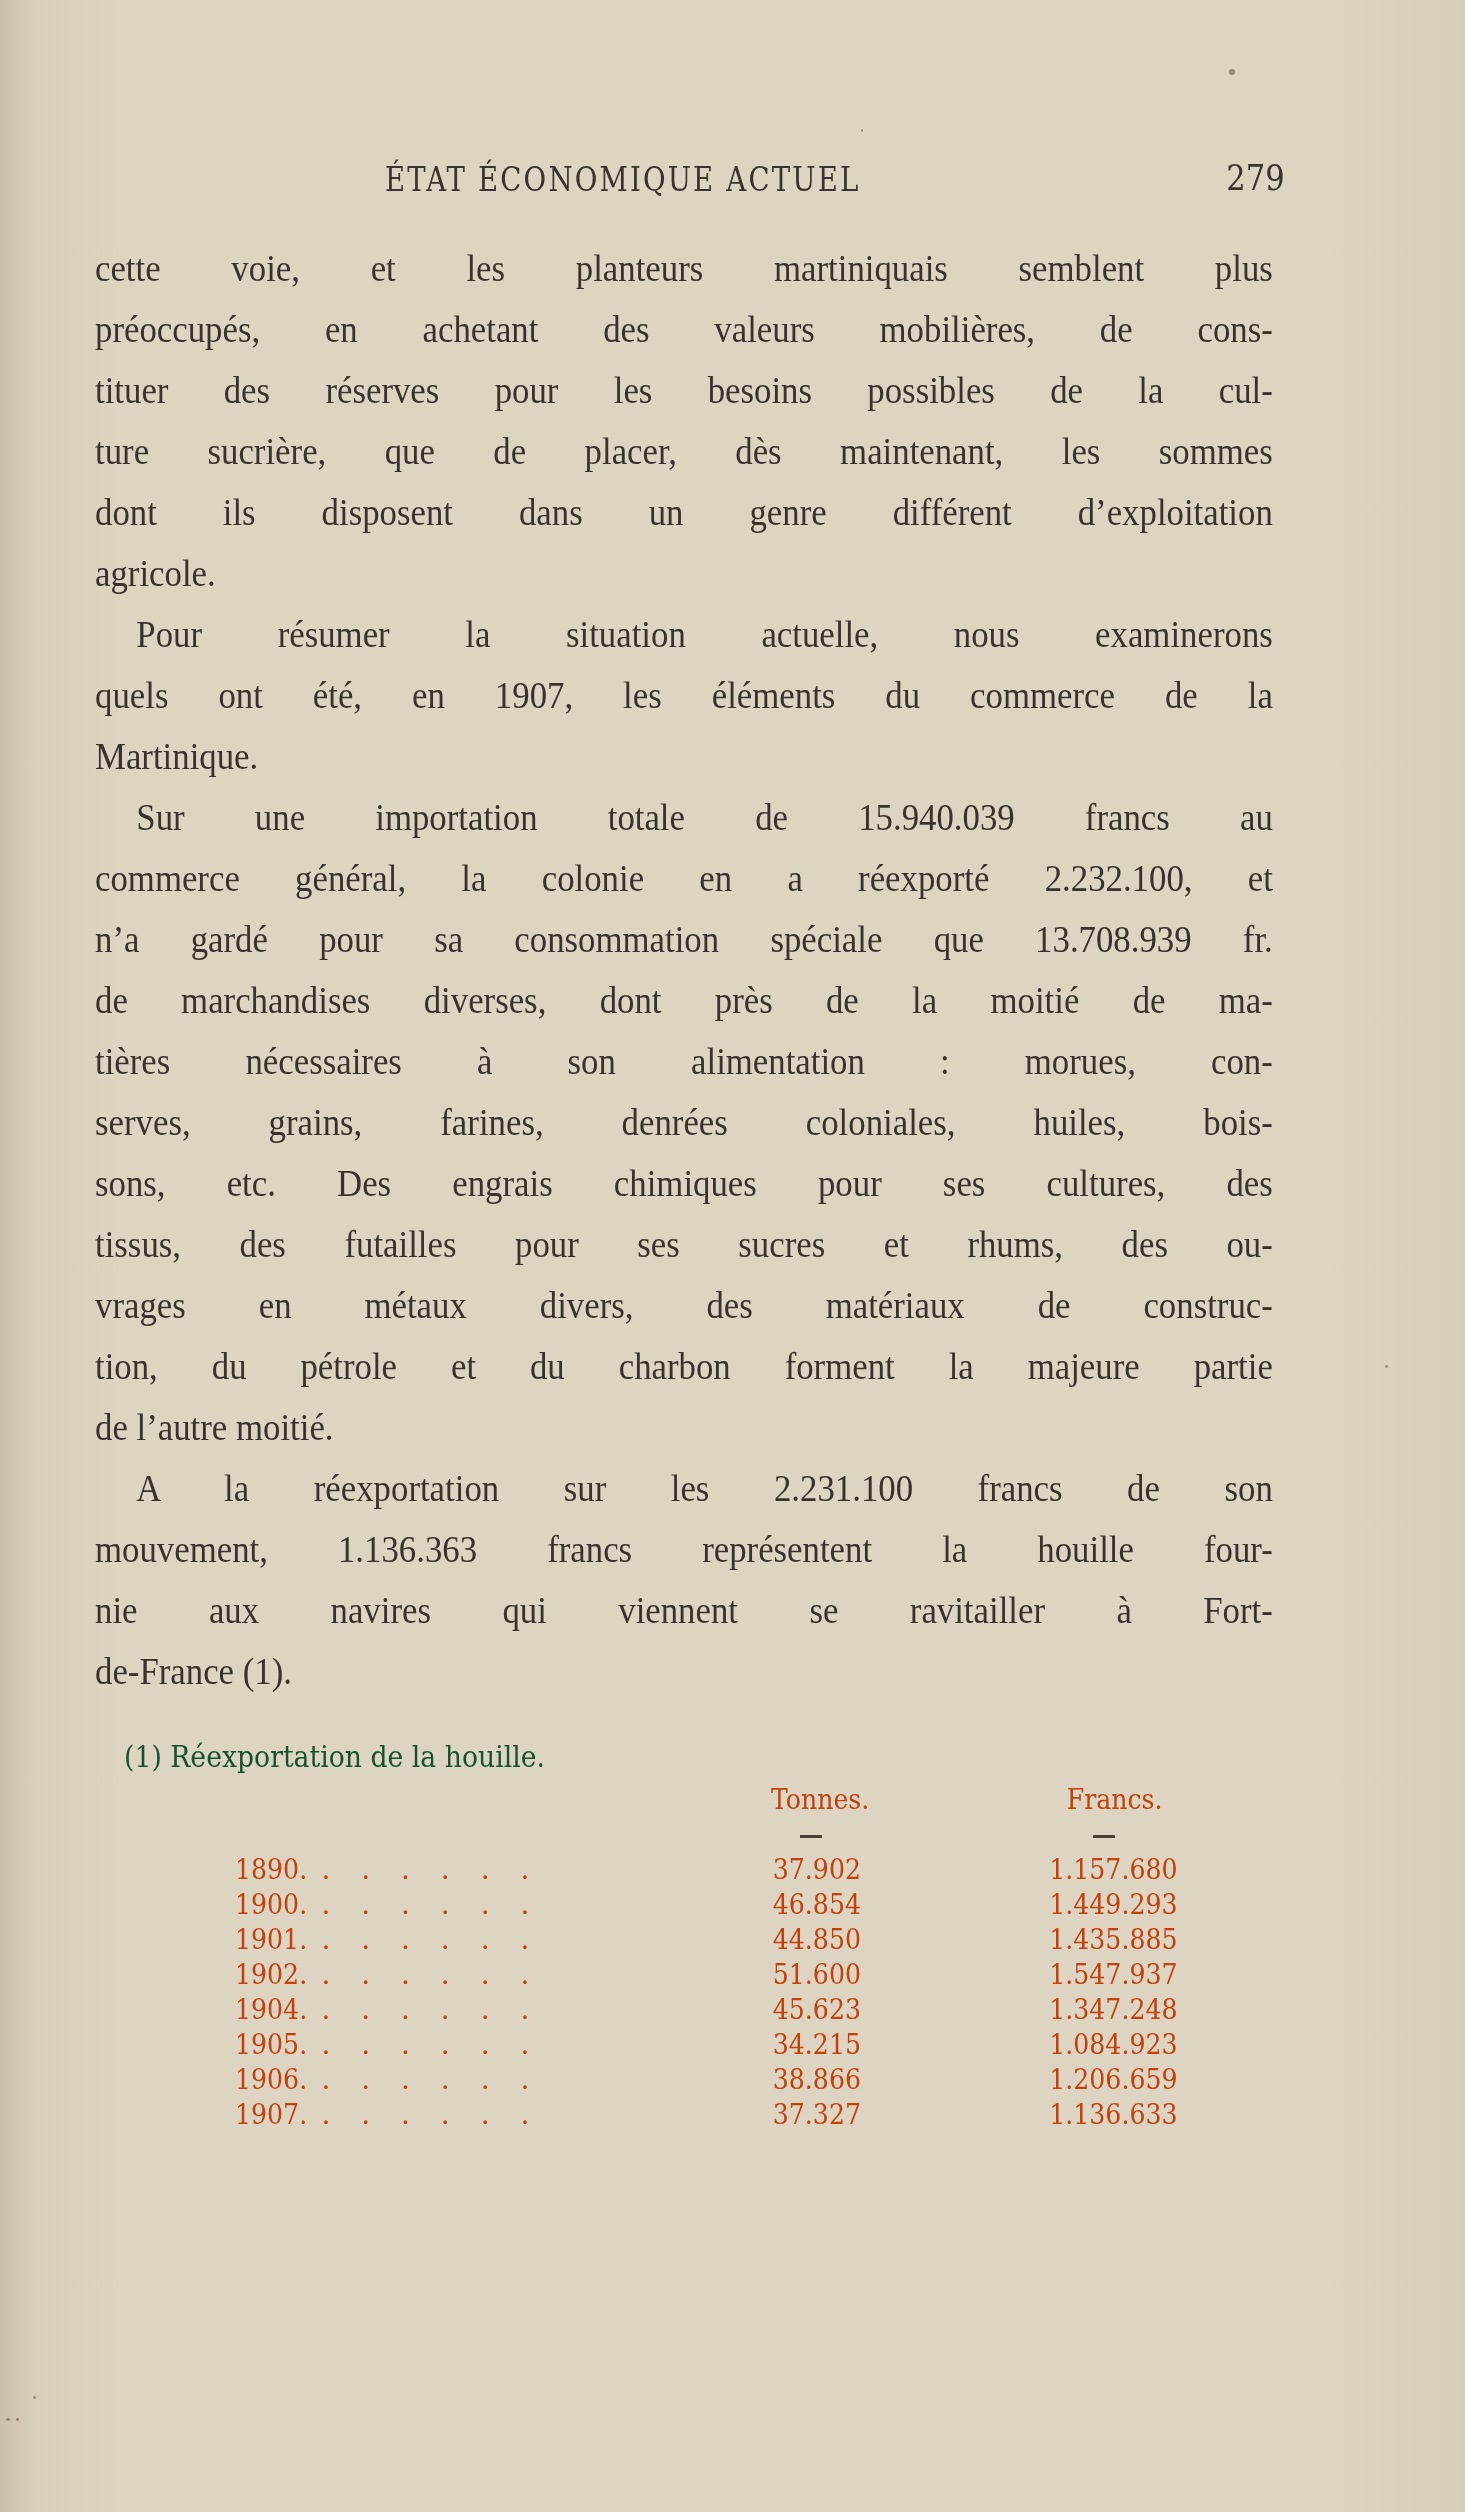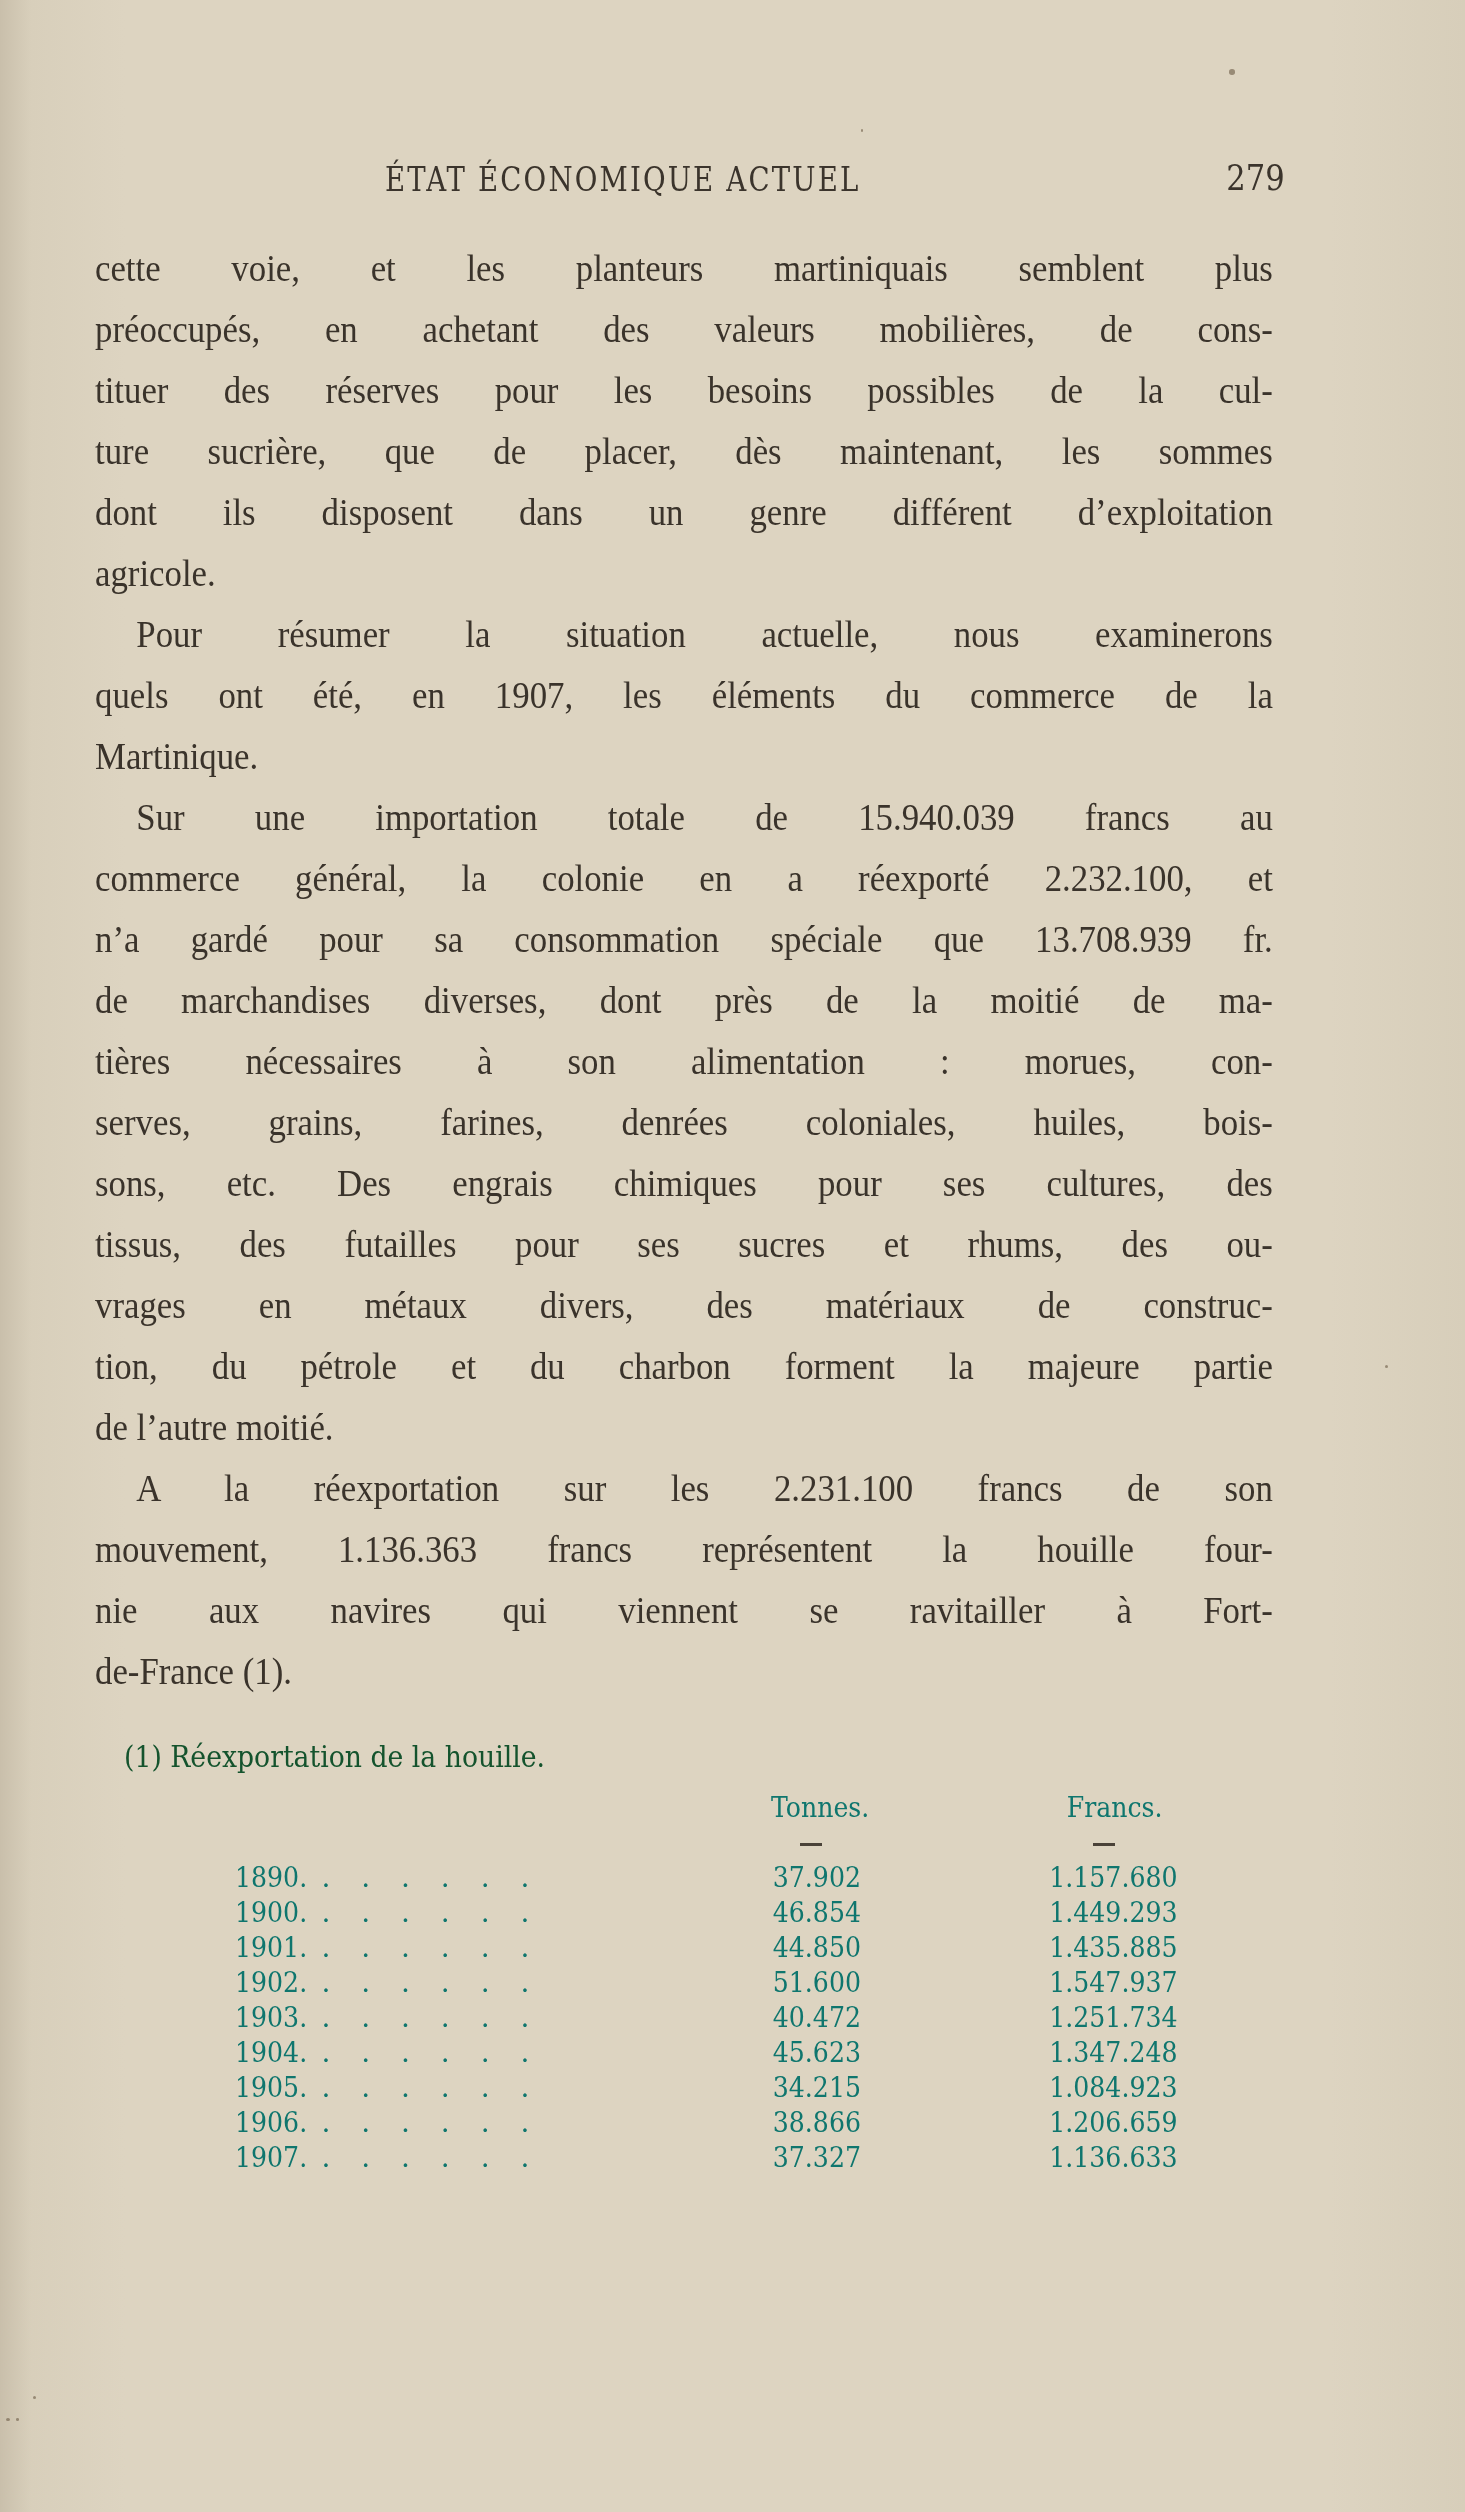--- a/index.html
+++ b/index.html
@@ -91,22 +91,21 @@
       transform: scaleX(0.92);
       transform-origin: left center;
       white-space: nowrap;
     }
     table.coal {
       position: absolute;
       left: 235px;
       top: 1782px;
       border-collapse: collapse;
       font-size: 28px;
-      color: #0f766e;
-      margin-top: 8px;
+      color: #c2410c;
     }
     table.coal td, table.coal th {
       padding: 0;
       height: 35px;
       line-height: 35px;
       font-weight: normal;
       white-space: nowrap;
     }
     .col-year { width: 329px; text-align: left; }
     .col-tonnes { width: 297px; text-align: right; padding-right: 0; }
@@ -202,25 +201,20 @@
           <td class="col-year"><span class="year-cell">1901.</span><span class="leader">. . . . . .</span></td>
           <td class="col-tonnes"><span class="tonnes-cell">44.850</span></td>
           <td class="col-francs"><span class="francs-cell">1.435.885</span></td>
         </tr>
         <tr>
           <td class="col-year"><span class="year-cell">1902.</span><span class="leader">. . . . . .</span></td>
           <td class="col-tonnes"><span class="tonnes-cell">51.600</span></td>
           <td class="col-francs"><span class="francs-cell">1.547.937</span></td>
         </tr>
         <tr>
-          <td class="col-year"><span class="year-cell">1903.</span><span class="leader">. . . . . .</span></td>
-          <td class="col-tonnes"><span class="tonnes-cell">40.472</span></td>
-          <td class="col-francs"><span class="francs-cell">1.251.734</span></td>
-        </tr>
-        <tr>
           <td class="col-year"><span class="year-cell">1904.</span><span class="leader">. . . . . .</span></td>
           <td class="col-tonnes"><span class="tonnes-cell">45.623</span></td>
           <td class="col-francs"><span class="francs-cell">1.347.248</span></td>
         </tr>
         <tr>
           <td class="col-year"><span class="year-cell">1905.</span><span class="leader">. . . . . .</span></td>
           <td class="col-tonnes"><span class="tonnes-cell">34.215</span></td>
           <td class="col-francs"><span class="francs-cell">1.084.923</span></td>
         </tr>
         <tr>

